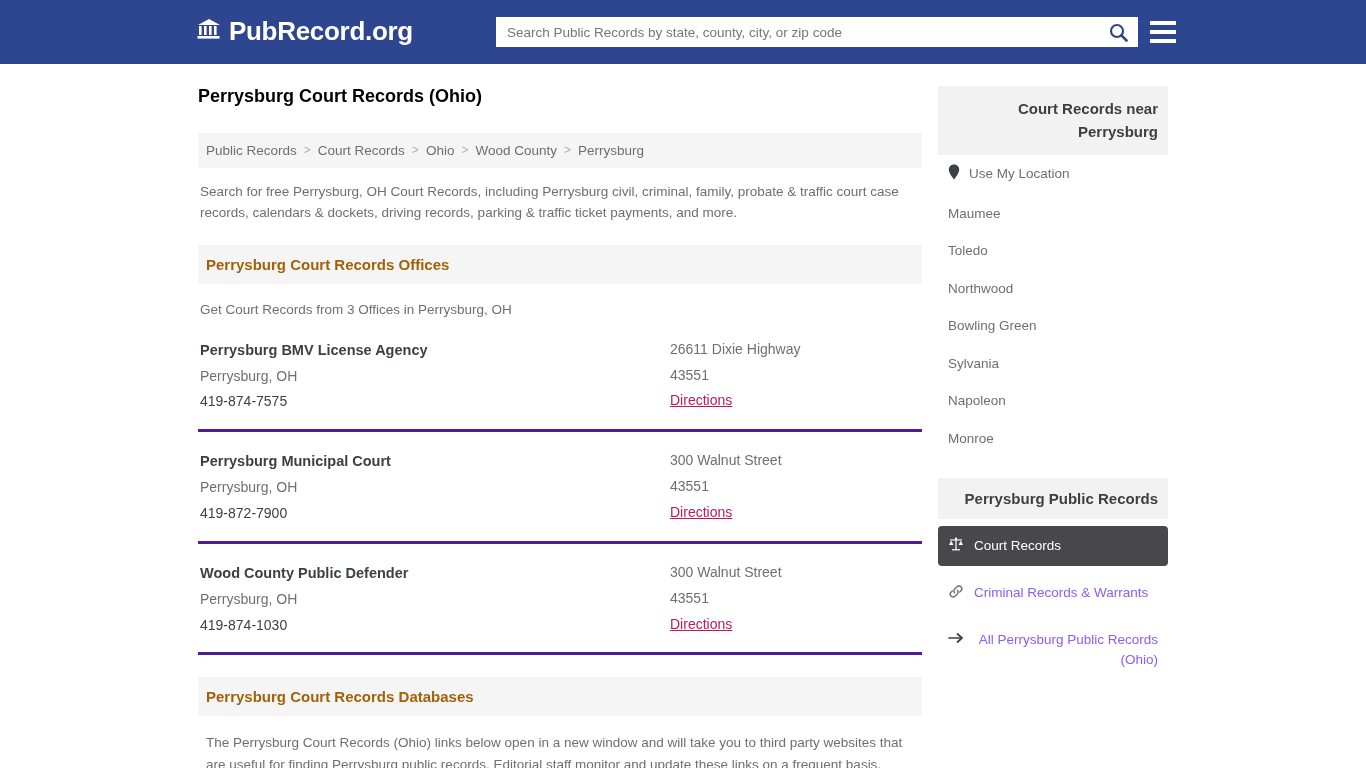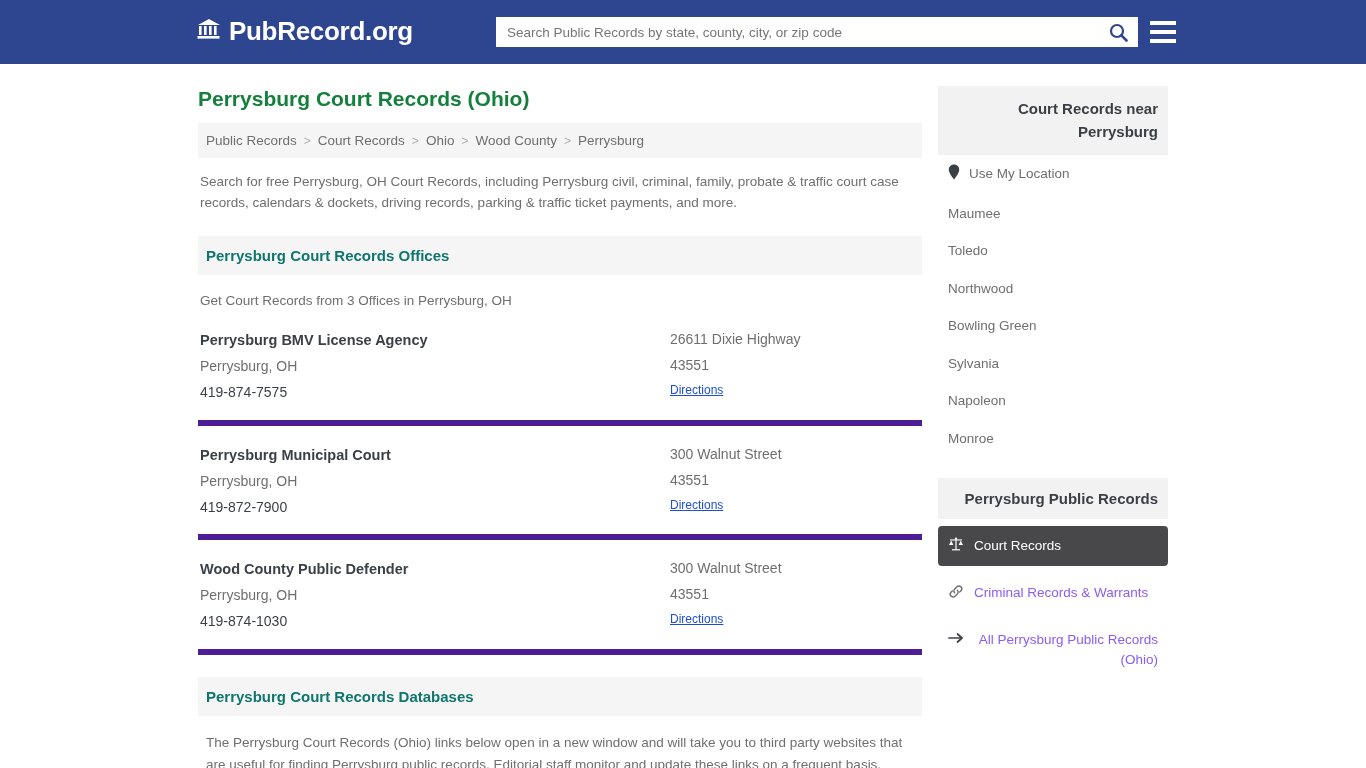--- a/index.html
+++ b/index.html
@@ -104,24 +104,24 @@
     margin: 0 auto;
     display: flex;
     gap: 16px;
     padding-top: 22px;
   }
   .main-col { width: 730px; }
   .side-col { width: 232px; text-align: right; }
 
   
   h1.page-title {
-    font-size: 21px;
-    font-weight: bold;
-    color: #15803d;
-    margin: 0 0 12px 0;
+    font-size: 18px;
+    font-weight: bold;
+    color: #000000;
+    margin: 0 0 25px 0;
     line-height: 1.2;
   }
   .breadcrumb {
     background: #f5f5f5;
     padding: 10px 8px;
     font-size: 13.5px;
     color: #6f6f6f;
     display: flex;
     flex-wrap: wrap;
     align-items: center;
@@ -140,32 +140,32 @@
     color: #6f6f6f;
     line-height: 1.55;
     margin: 14px 2px 0 2px;
   }
   .section-head {
     background: #f5f5f5;
     padding: 11px 8px;
     margin-top: 22px;
     font-size: 15px;
     font-weight: bold;
-    color: #0f766e;
+    color: #a16207;
   }
   .section-sub {
     font-size: 13.5px;
     color: #6f6f6f;
     margin: 16px 2px 0 2px;
     line-height: 1.5;
   }
   .office-row {
     display: flex;
     padding: 16px 2px 14px 2px;
-    border-bottom: 6px solid #4c1d95;
+    border-bottom: 3px solid #4c1d95;
     justify-content: center;
   }
   .office-row:first-of-type { border-top: 0; }
   .office-left { width: 470px; }
   .office-right { flex: 1; }
   .office-name {
     font-size: 14.5px;
     font-weight: bold;
     color: #3b3f46;
     line-height: 1.85;
@@ -174,22 +174,22 @@
     font-size: 14px;
     color: #6f6f6f;
     line-height: 1.85;
   }
   .office-phone {
     font-size: 14px;
     color: #3b3f46;
     line-height: 1.85;
   }
   .directions {
-    font-size: 12px;
-    color: #1d4ed8;
+    font-size: 14px;
+    color: #be185d;
     line-height: 1.85;
     display: inline-block;
     cursor: pointer;
   }
   .db-intro {
     font-size: 13.5px;
     color: #6f6f6f;
     line-height: 1.6;
     margin: 16px 2px 0 8px;
   }

